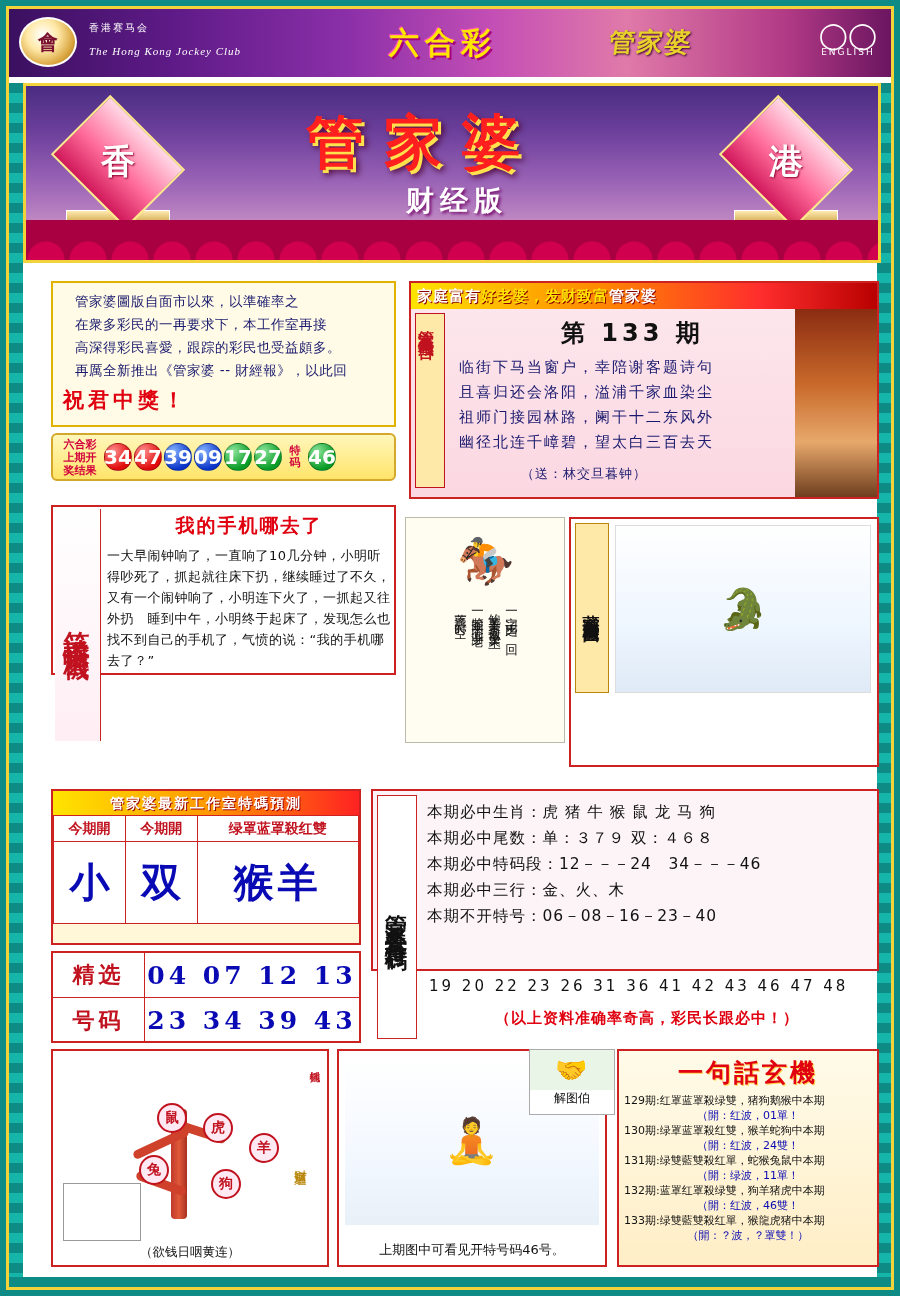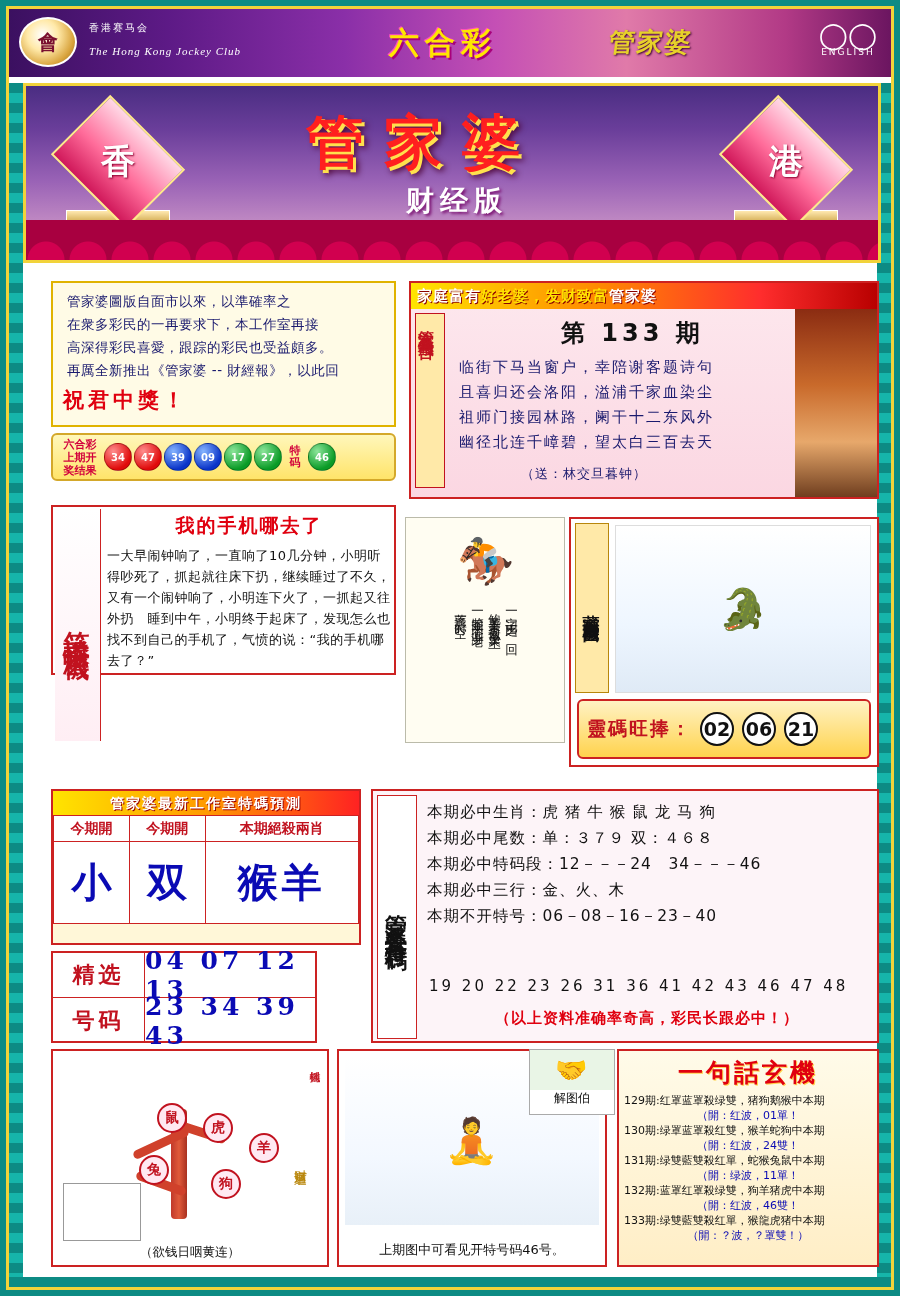--- a/index.html
+++ b/index.html
@@ -117,21 +117,21 @@
   
   .panel { position:absolute; }
 
   
   .intro {
     left:42px; top:272px; width:345px; height:146px;
     background:#fffbe6; border:2px solid #e0b300;
     padding:8px 10px;
   }
   .intro p {
-    margin:0 4px 3px; font-size:13.5px; line-height:20px; color:#1a1a6e;
+    margin:0 12px 3px; font-size:13.5px; line-height:20px; color:#1a1a6e;
     letter-spacing:0.5px;
   }
   .intro .wish {
     margin-top:6px; font-size:21px; font-weight:bold;
     color:#e0000f; letter-spacing:4px;
     font-family:"DejaVu Serif", serif;
   }
 
   
   .resultbar {
@@ -140,21 +140,21 @@
     border:2px solid #d4a82a; border-radius:6px;
     display:flex; align-items:center; padding:0 4px;
   }
   .resultbar .rlabel {
     font-size:11px; color:#d2003c; line-height:13px; font-weight:bold;
     width:46px; text-align:center;
   }
   .ball {
     width:28px; height:28px; border-radius:50%;
     display:inline-flex; align-items:center; justify-content:center;
-    font-size:10px; font-weight:bold; color:#ffffff; margin:0 1px;
+    font-size:20px; font-weight:bold; color:#ffffff; margin:0 1px;
     border:1px solid rgba(0,0,0,.25);
   }
   .ball.red { background:radial-gradient(circle at 32% 28%, #ff8e8e, #e00a0a 70%); }
   .ball.blue { background:radial-gradient(circle at 32% 28%, #86b5ff, #0a34c9 70%); }
   .ball.green { background:radial-gradient(circle at 32% 28%, #8ce59a, #0a9b26 70%); }
   .tema {
     font-size:11px; font-weight:bold; color:#d2003c; width:20px;
     line-height:12px; text-align:center; margin:0 2px;
   }
 
@@ -290,39 +290,39 @@
   }
   .predbox td {
     font-size:40px; font-weight:bold; color:#0a0ab4; text-align:center;
     border:1px solid #c22; height:82px; background:#fff;
     font-family:"DejaVu Serif", serif;
   }
   .predbox td.two { letter-spacing:4px; }
 
   
   .pickbox {
-    left:42px; top:942px; width:266px; height:92px;
+    left:42px; top:942px; width:310px; height:92px;
     background:#fff; border:2px solid #c22;
   }
   .pickbox .row { display:flex; height:45px; border-bottom:1px solid #c22; }
   .pickbox .row:last-child { border-bottom:none; }
   .pickbox .lab {
     width:92px; font-size:22px; font-weight:bold; color:#c1121f;
     display:flex; align-items:center; justify-content:center; letter-spacing:4px;
     border-right:1px solid #c22; font-family:"DejaVu Serif", serif;
   }
   .pickbox .nums {
     flex:1; display:flex; align-items:center; justify-content:center;
     font-size:25px; font-weight:bold; color:#0a0ab4; letter-spacing:4px;
     font-family:"DejaVu Serif", serif;
   }
 
   
   .truthbox {
-    left:362px; top:780px; width:508px; height:254px;
+    left:362px; top:780px; width:508px; height:182px;
     background:#fdf4f8; border:2px solid #c22;
   }
   .truthbox .vlab {
     position:absolute; left:4px; top:4px; width:40px; height:244px;
     writing-mode:vertical-rl;
     font-size:22px; font-weight:bold; color:#111; letter-spacing:6px;
     display:flex; align-items:center; justify-content:center;
     background:#fff; border:1px solid #c22;
     font-family:"DejaVu Serif", serif;
   }
@@ -522,36 +522,30 @@
         <span>一字记之曰：回</span>
         <span>鲍革秦春去似羡吴王</span>
         <span>一鉴回来一回渐老</span>
         <span>蓬影一时空</span>
       </div>
     </div>
 
     <div class="panel treasure">
       <div class="tlabel">藏寶玄機圖</div>
       <div class="tart">🐊</div>
-      <div class="lmbar">
-        <span class="lab">靈碼旺捧：</span>
-        <span class="b2">02</span>
-        <span class="b2">06</span>
-        <span class="b2">21</span>
-      </div>
     </div>
 
     <div class="panel predbox">
       <div class="ptitle">管家婆最新工作室特碼預測</div>
       <table>
         <tbody>
             <tr>
           <th>今期開</th>
           <th>今期開</th>
-          <th>本期絕殺兩肖</th>
+          <th>绿罩蓝罩殺红雙</th>
         </tr>
         <tr>
           <td>小</td>
           <td>双</td>
           <td class="two">猴羊</td>
         </tr>
       </tbody>
         </table>
     </div>
 

